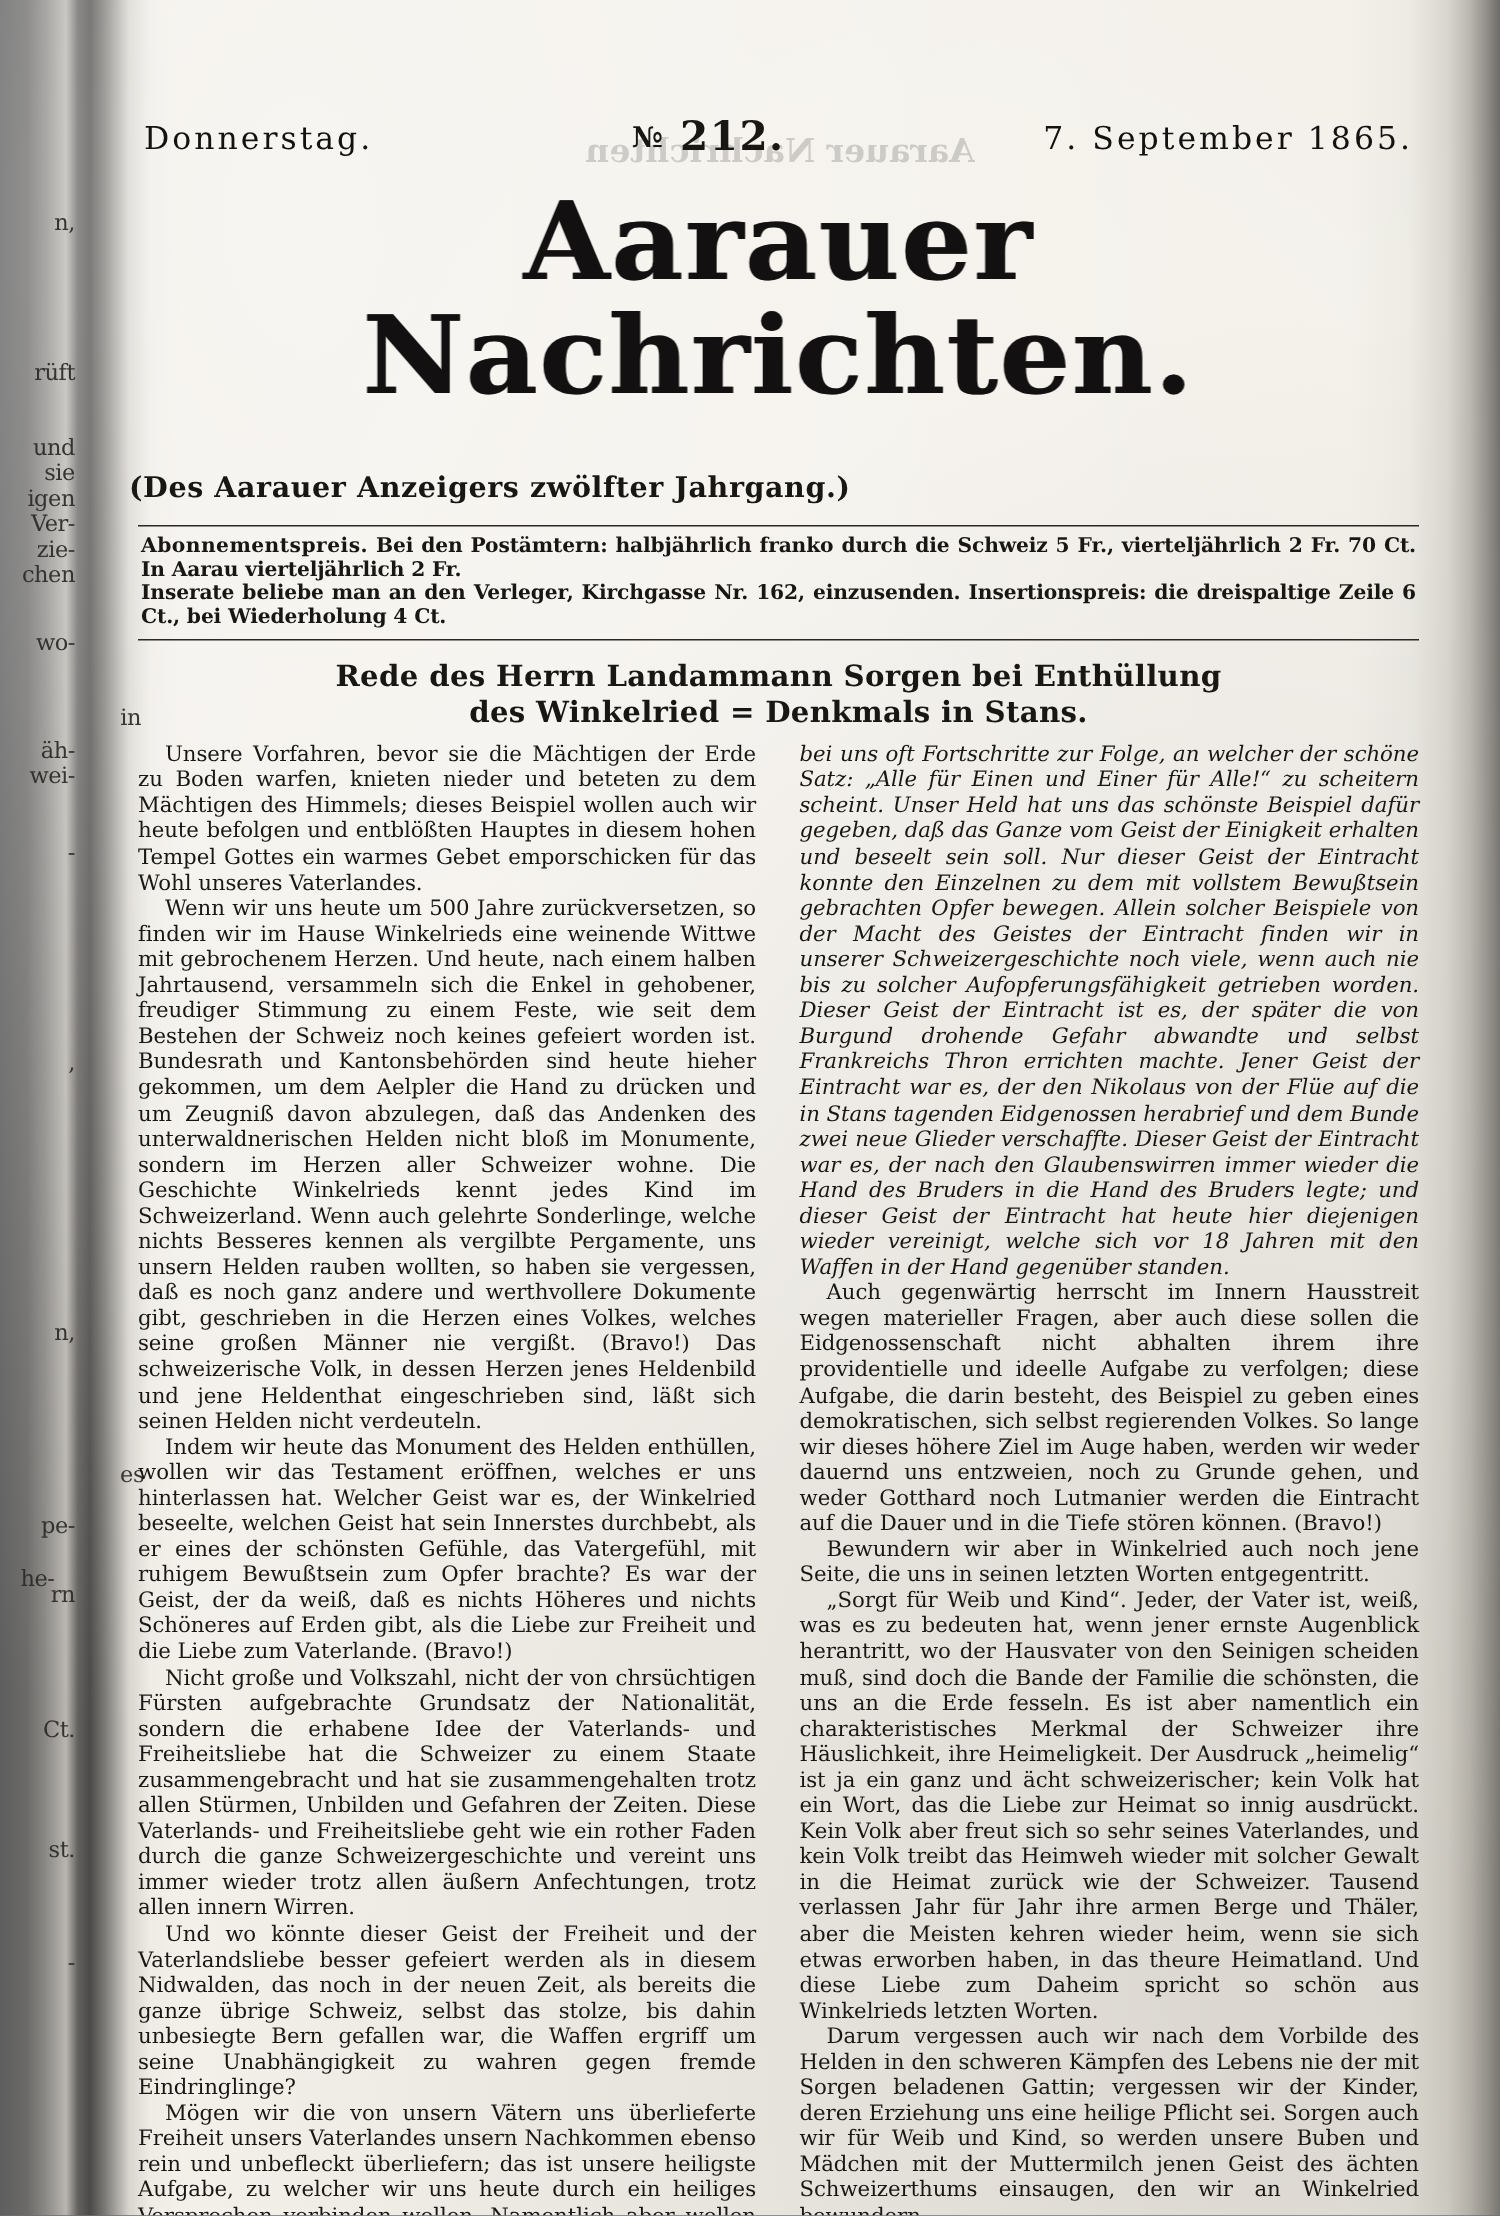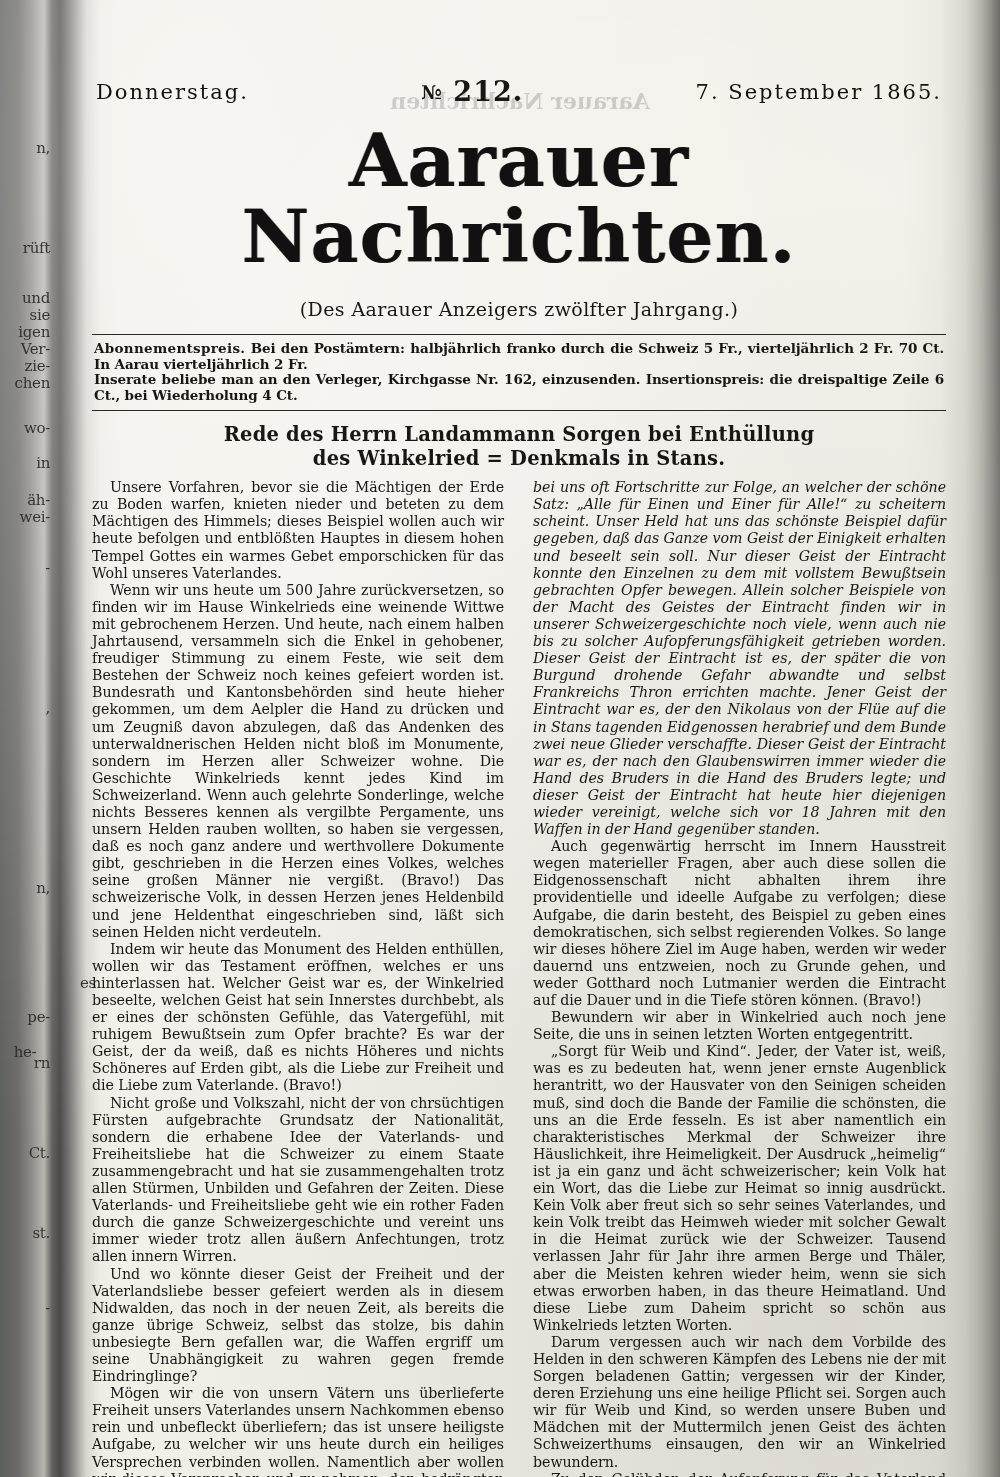--- a/index.html
+++ b/index.html
@@ -96,24 +96,23 @@
     font-family: "DejaVu Serif", serif;
     font-weight: bold;
     font-size: 72px;
     letter-spacing: 1px;
     line-height: 1.05;
     color: #121010;
     text-shadow: 0.6px 0 0 rgba(20,18,16,0.55), -0.6px 0 0 rgba(20,18,16,0.35);
     transform: scaleX(1.03);
   }
   .subtitle {
-    text-align: center;
-    margin-top: 24px;
+    margin-top: 40px;
     font-size: 19px;
-    font-weight: normal;
+    font-weight: bold;
     letter-spacing: 0.4px;
   }
 
   .rule {
     border: 0;
     border-top: 1.4px solid #2a2724;
     margin: 14px 6px 0 6px;
   }
 
   .subs {
@@ -189,21 +188,21 @@
   <div id="edge-left">
       <div class="frag" style="top: 140px;">n,</div>
       <div class="frag" style="top: 240px;">rüft</div>
       <div class="frag" style="top: 290px;">und</div>
       <div class="frag" style="top: 307px;">sie</div>
       <div class="frag" style="top: 324px;">igen</div>
       <div class="frag" style="top: 341px;">Ver-</div>
       <div class="frag" style="top: 358px;">zie-</div>
       <div class="frag" style="top: 375px;">chen</div>
       <div class="frag" style="top: 420px;">wo-</div>
-      <div class="frag" style="top: 455px;">in</div>
+      <div class="frag" style="top: 470px; padding-left: 44px;">in</div>
       <div class="frag" style="top: 492px;">äh-</div>
       <div class="frag" style="top: 509px;">wei-</div>
       <div class="frag" style="top: 560px;">-</div>
       <div class="frag" style="top: 700px;">,</div>
       <div class="frag" style="top: 880px;">n,</div>
       <div class="frag" style="top: 975px; padding-left: 46px;">es</div>
       <div class="frag" style="top: 1044px; text-align: center;">he-</div>
       <div class="frag" style="top: 1009px;">pe-</div>
       <div class="frag" style="top: 1055px;">rn</div>
       <div class="frag" style="top: 1125px; margin-top: 20px;">Ct.</div>

